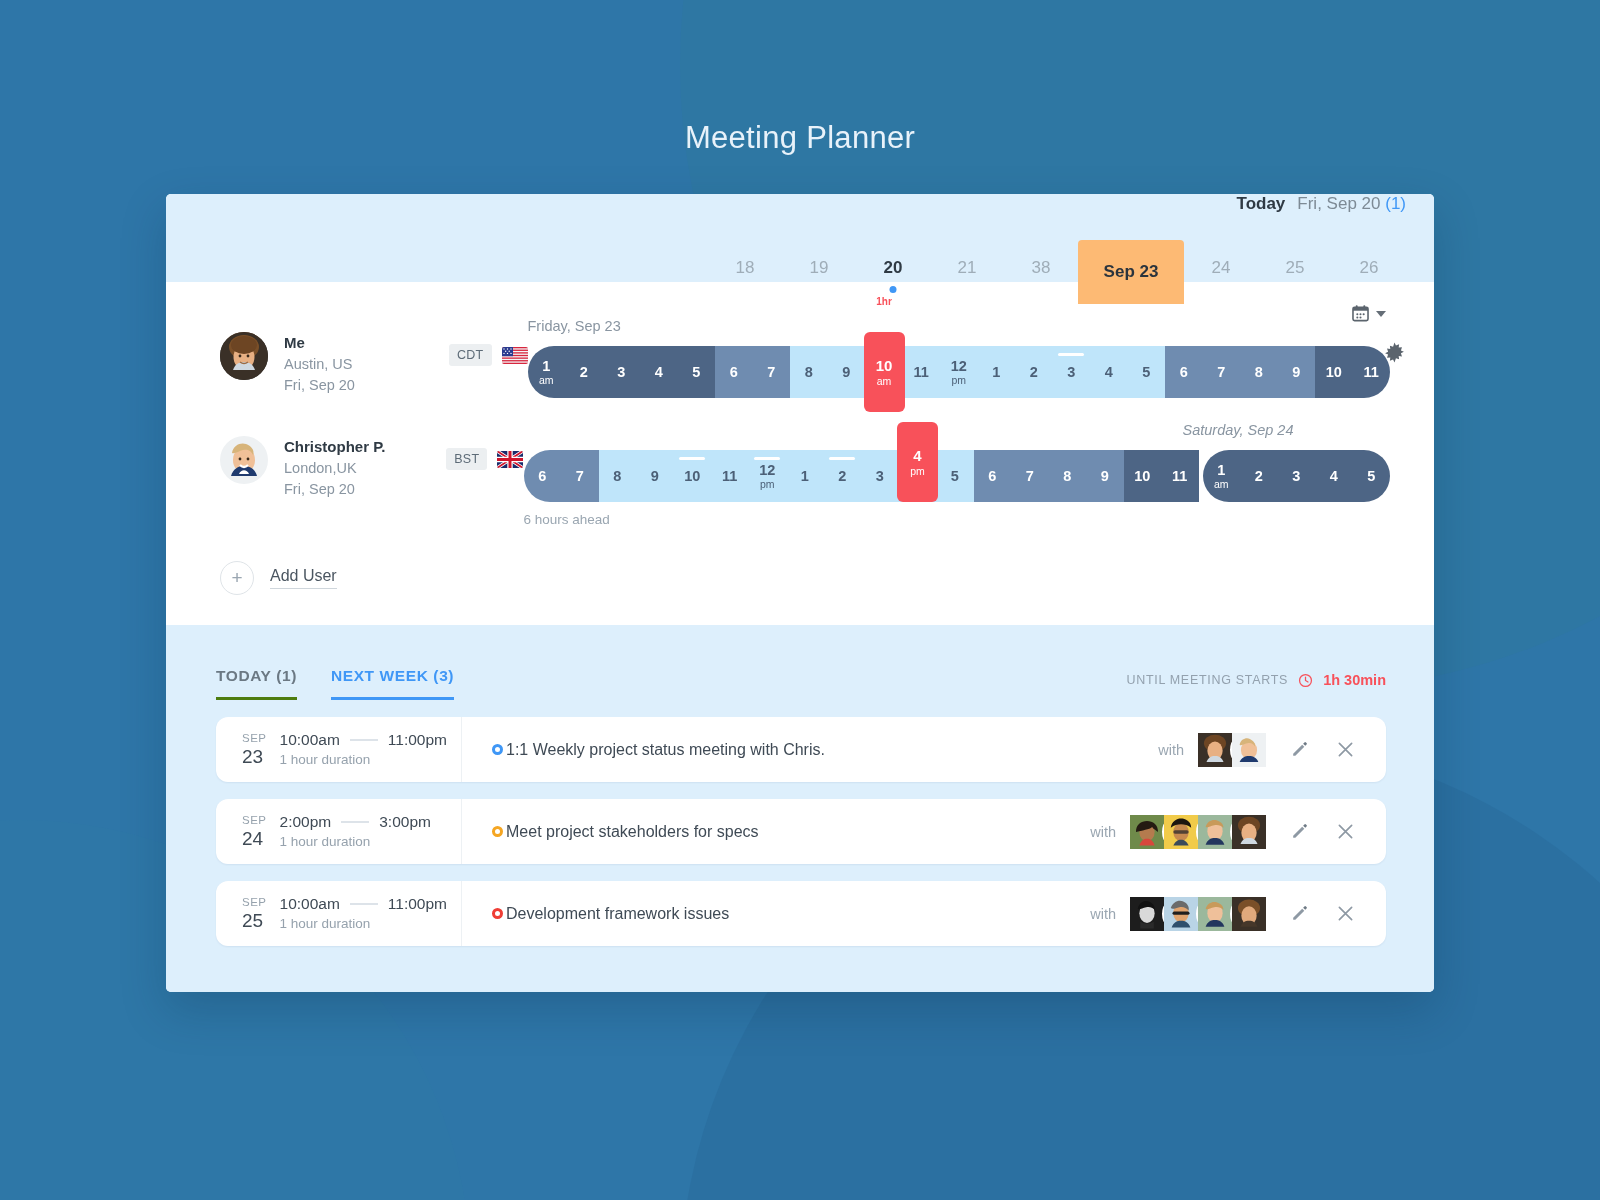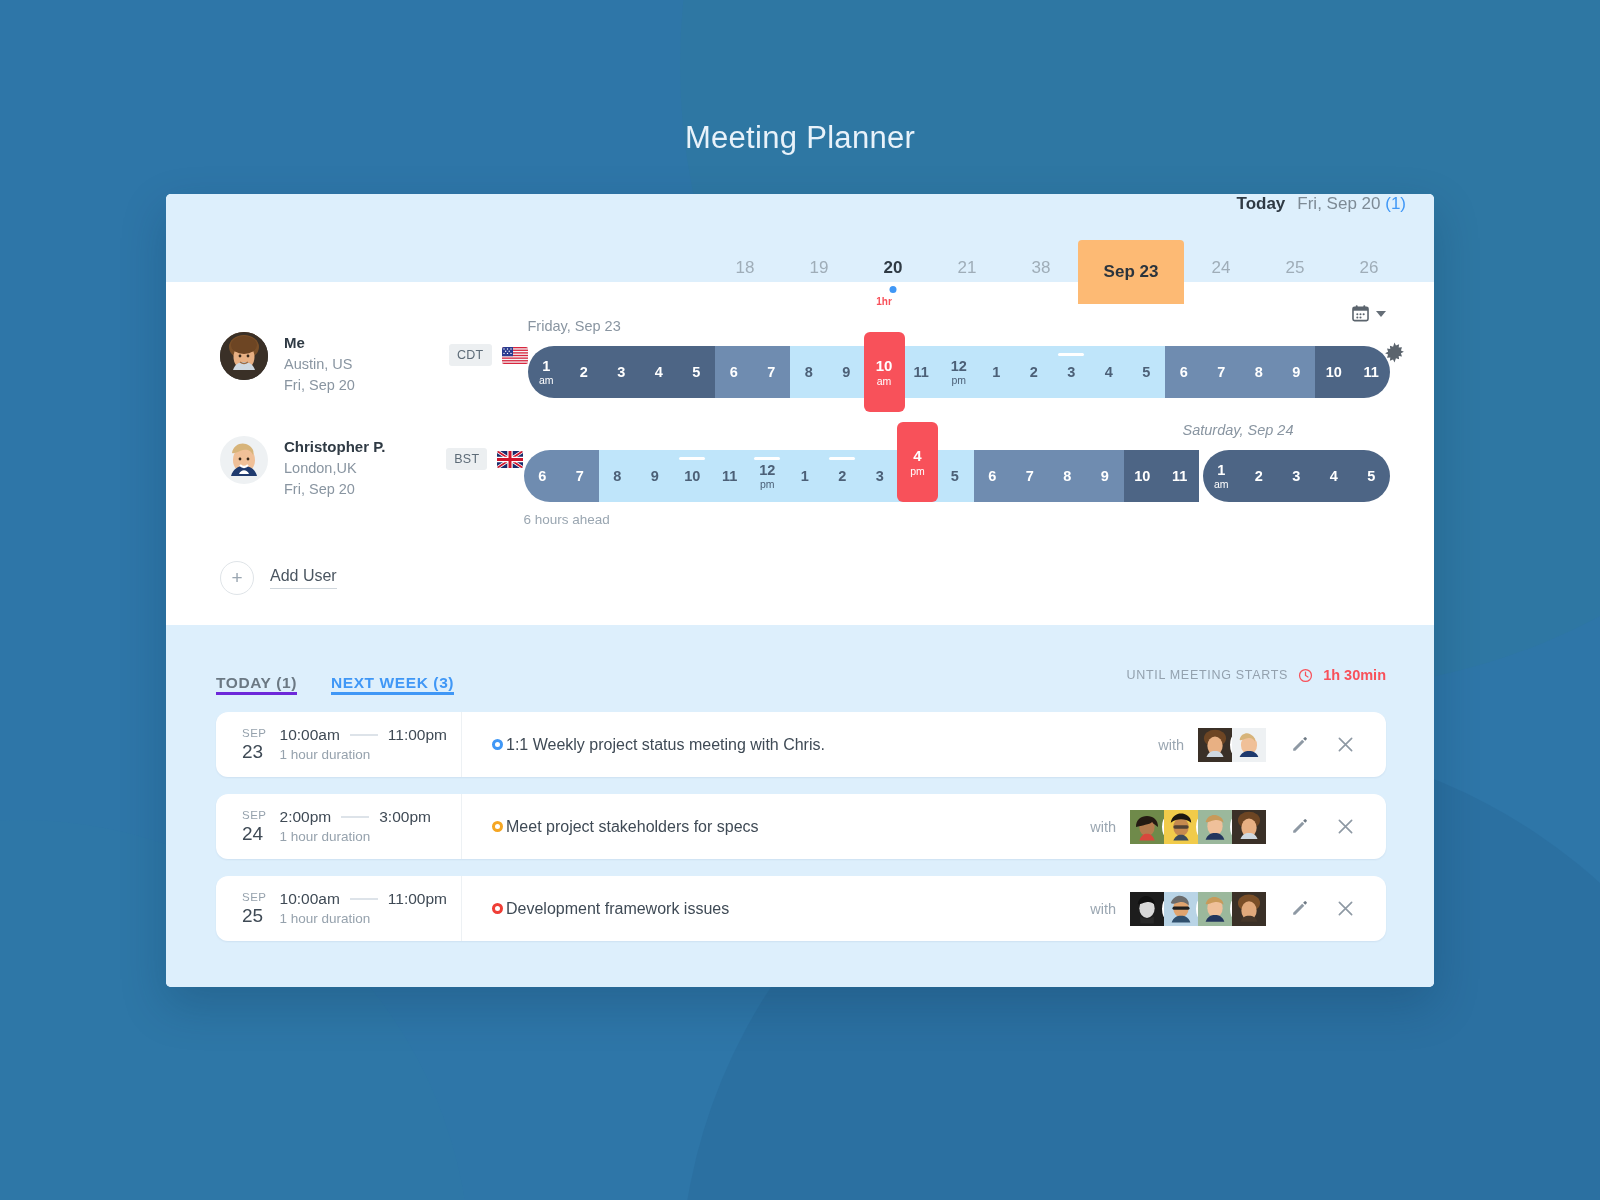--- a/index.html
+++ b/index.html
@@ -156,22 +156,22 @@
   .adduser-label {
     font-size: 16px; color: #4a5560; border-bottom: 1px solid #cfd6dc;
     padding-bottom: 3px; cursor: pointer;
   }
 
   
   .bottom { background: #ddeffc; padding: 42px 48px 46px 50px; }
   .tabs { display: flex; align-items: flex-end; gap: 34px; position: relative; }
   .tab {
     font-size: 15.5px; font-weight: 700; letter-spacing: .6px;
-    padding-bottom: 0; cursor: pointer; color: #6b7883;
-    border-bottom: 3px solid #6d28d9;
+    padding-bottom: 12px; cursor: pointer; color: #6b7883;
+    border-bottom: 3px solid #4d7c0f;
   }
   .tab.active { color: #3f97f6; border-bottom-color: #3f97f6; }
   .until {
     margin-left: auto; display: flex; align-items: center; gap: 10px;
     padding-bottom: 12px;
   }
   .until-label { font-size: 12.5px; color: #93a1ae; letter-spacing: .7px; }
   .until-val { font-size: 14.5px; font-weight: 700; color: #f8515a; }
 
   .mrow {

